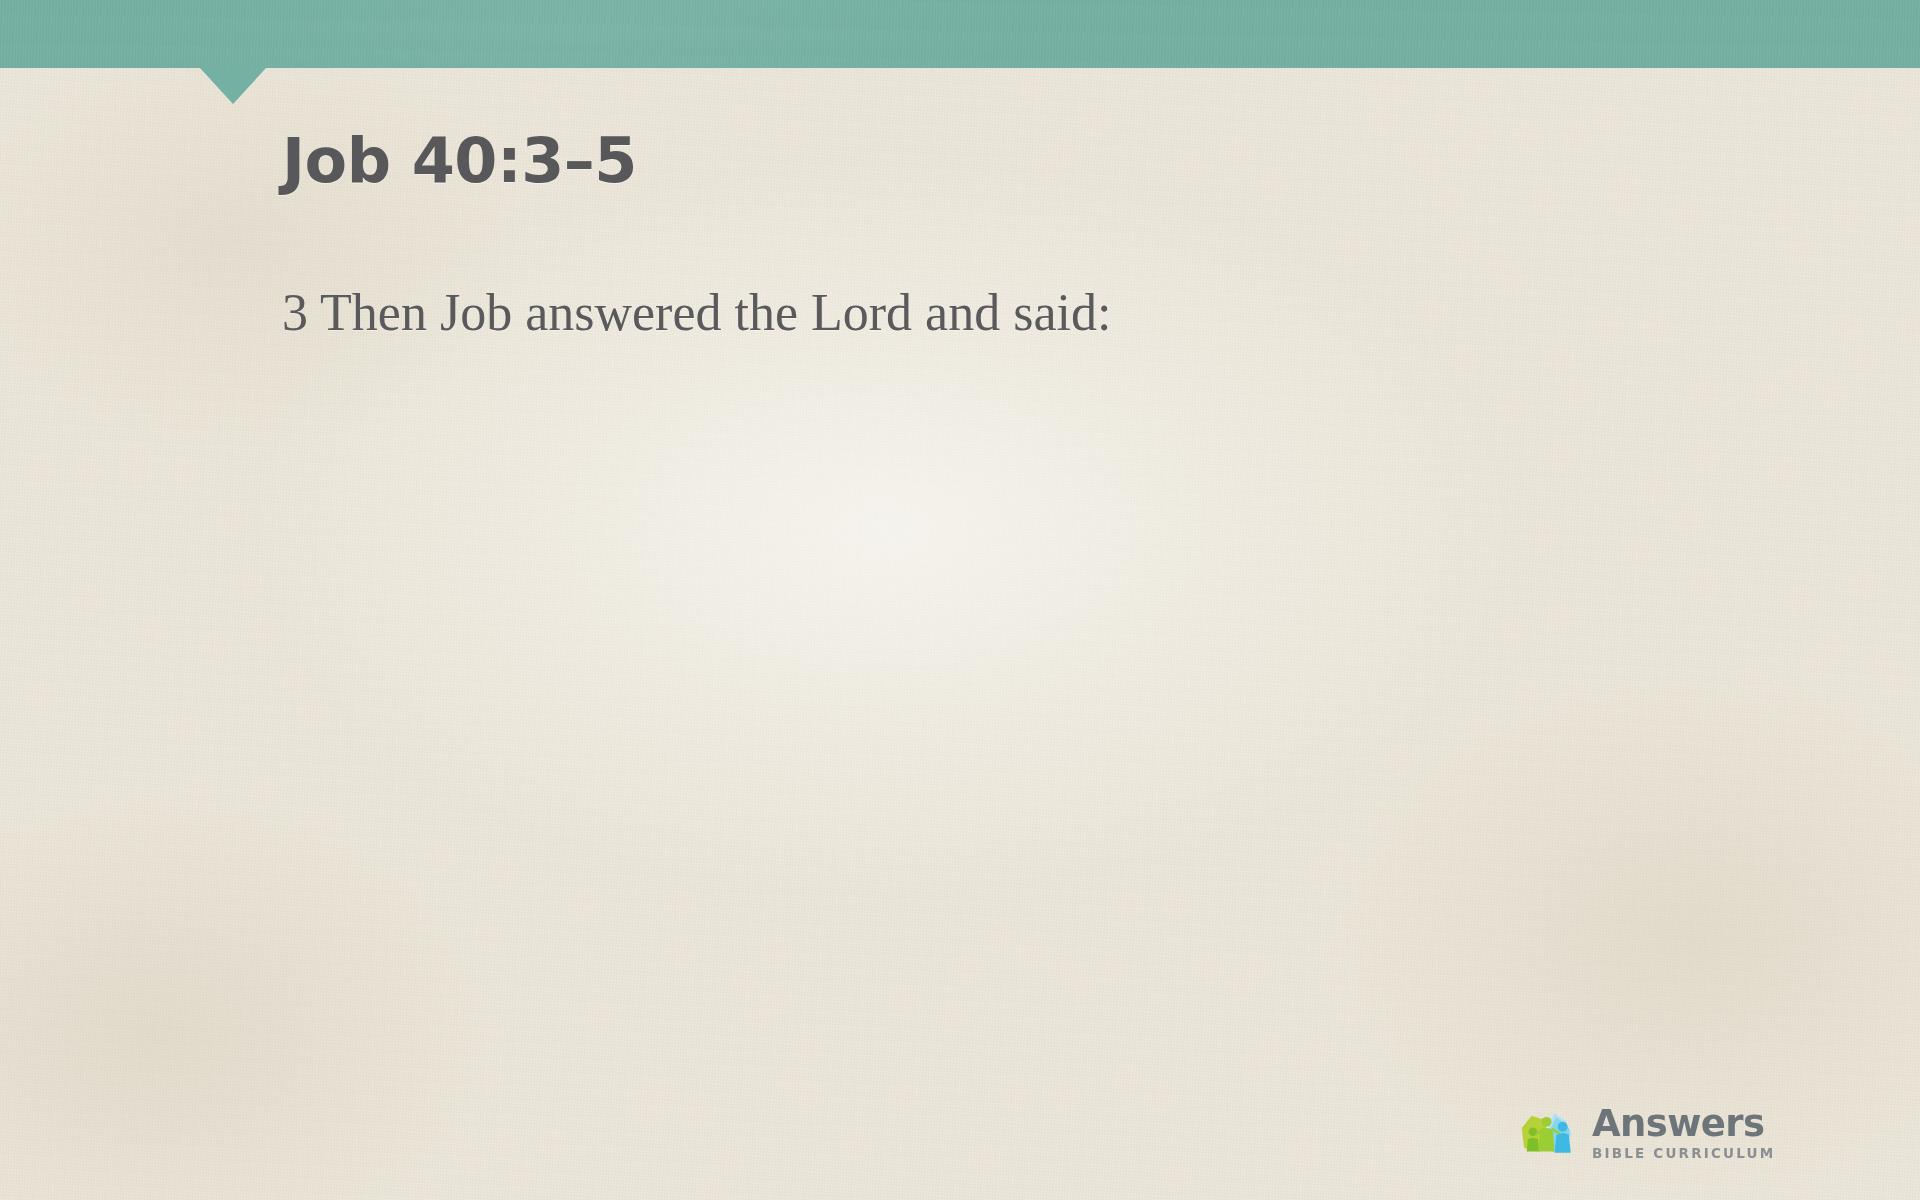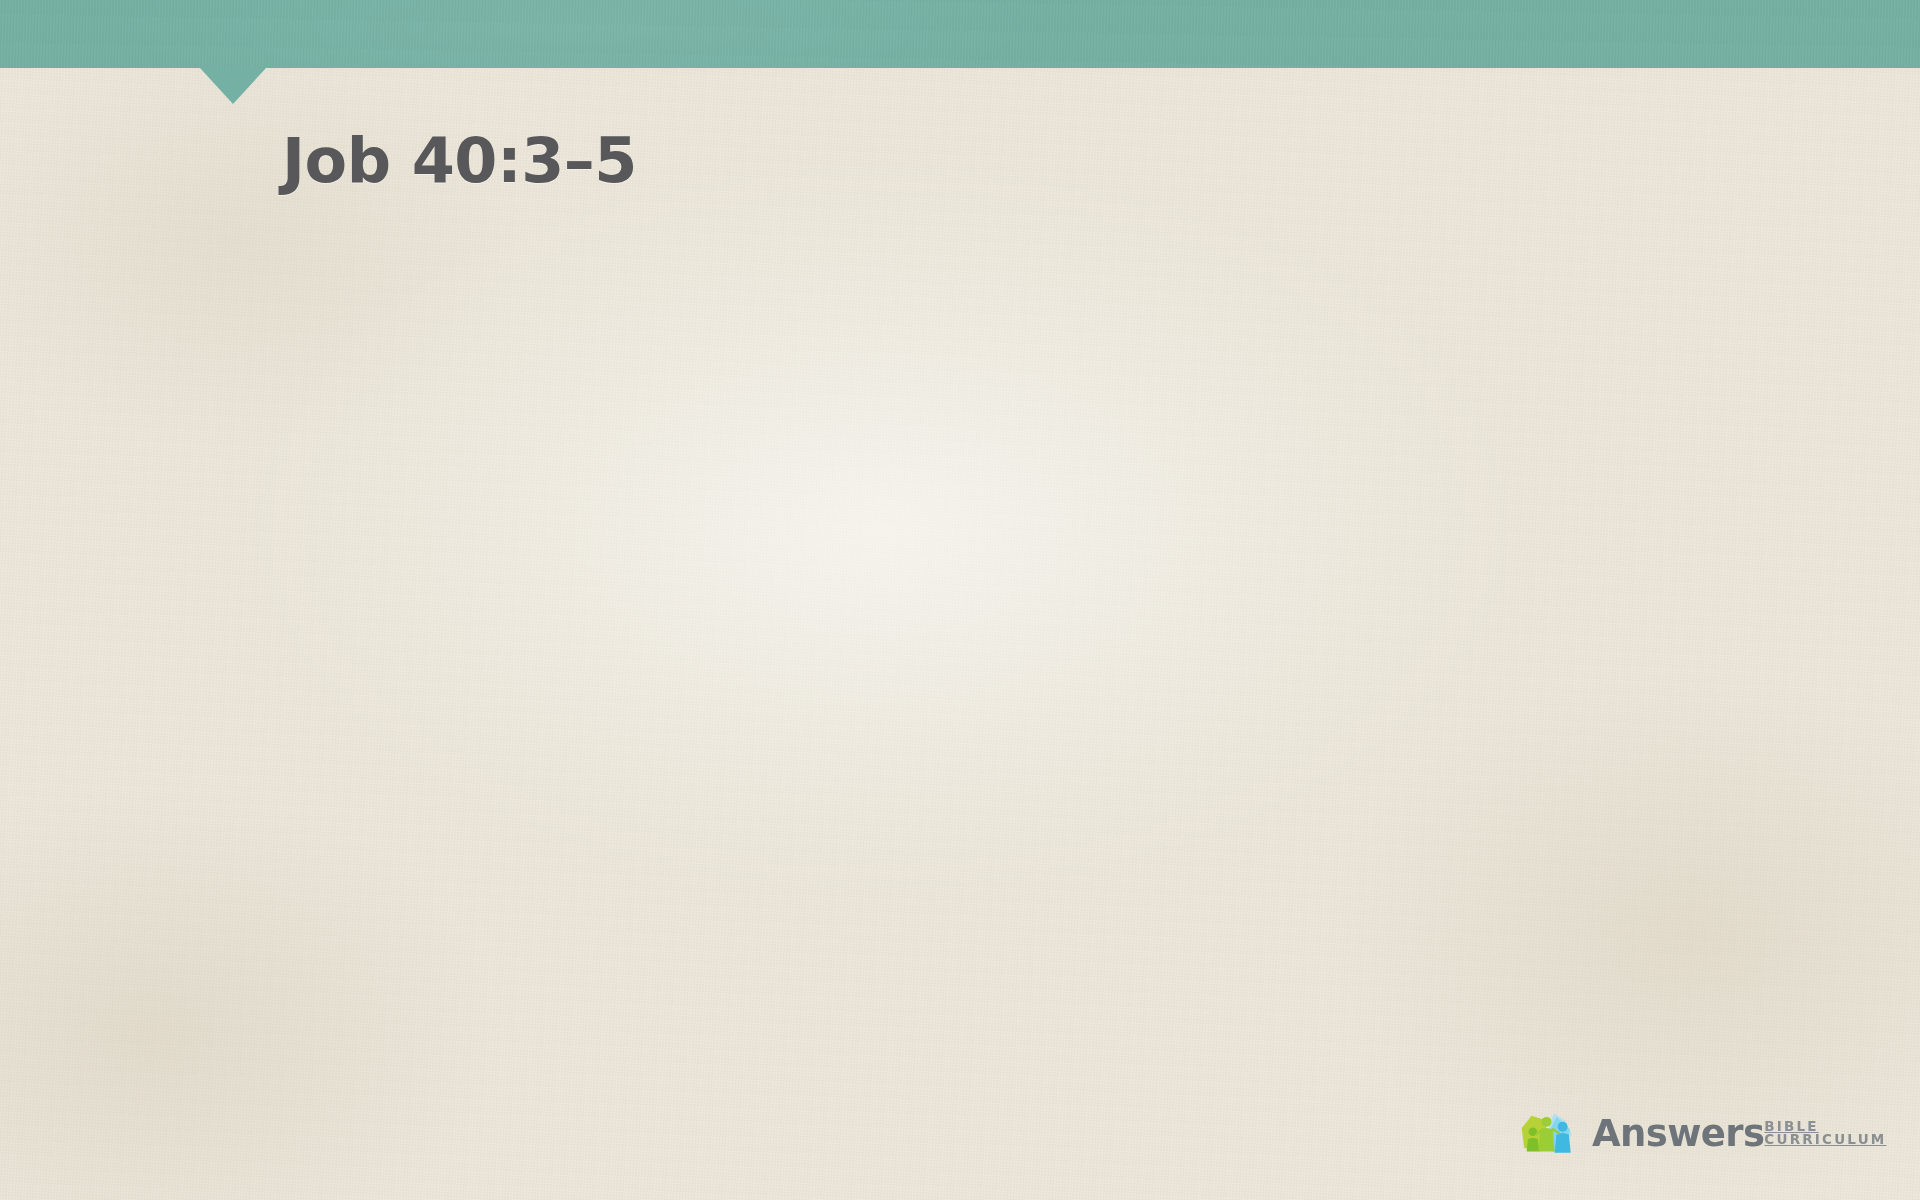--- a/index.html
+++ b/index.html
@@ -104,21 +104,21 @@
 
   #logo-mark {
     width: 62px;
     height: 62px;
     flex: 0 0 auto;
     display: block;
   }
 
   #logo-text {
     display: flex;
-    flex-direction: row;
+    flex-direction: column;
     justify-content: center;
     line-height: 1;
   }
 
   #logo-wordmark {
     font-family: "DejaVu Sans", "Liberation Sans", sans-serif;
     font-size: 37px;
     font-weight: bold;
     color: #6e757a;
     letter-spacing: -0.6px;
@@ -126,37 +126,40 @@
   }
 
   #logo-tagline {
     font-family: "DejaVu Sans", "Liberation Sans", sans-serif;
     font-size: 13.5px;
     font-weight: bold;
     color: #8a8f92;
     letter-spacing: 2.2px;
     margin-top: 5px;
     line-height: 1;
-    text-decoration: underline;
   }
 </style>
 </head>
 <body>
 
 <div id="slide">
 
   <div id="header-bar"></div>
   <div id="header-notch"></div>
 
   <div id="content">
 
     <h1 id="slide-title">Job 40:3–5</h1>
 
     <div id="verse-block">
 
+      <p class="verse">
+        <span class="vnum">3</span>
+        <span>Then Job answered the Lord and said:</span>
+      </p>
 
 
 
     </div>
   </div>
 
   <div id="logo">
     <svg id="logo-mark" viewBox="0 0 100 100">
 
       <path d="M6 42 L22 22 L46 30 L44 62 L36 80 L10 74 Z" fill="#b6d236"></path>

